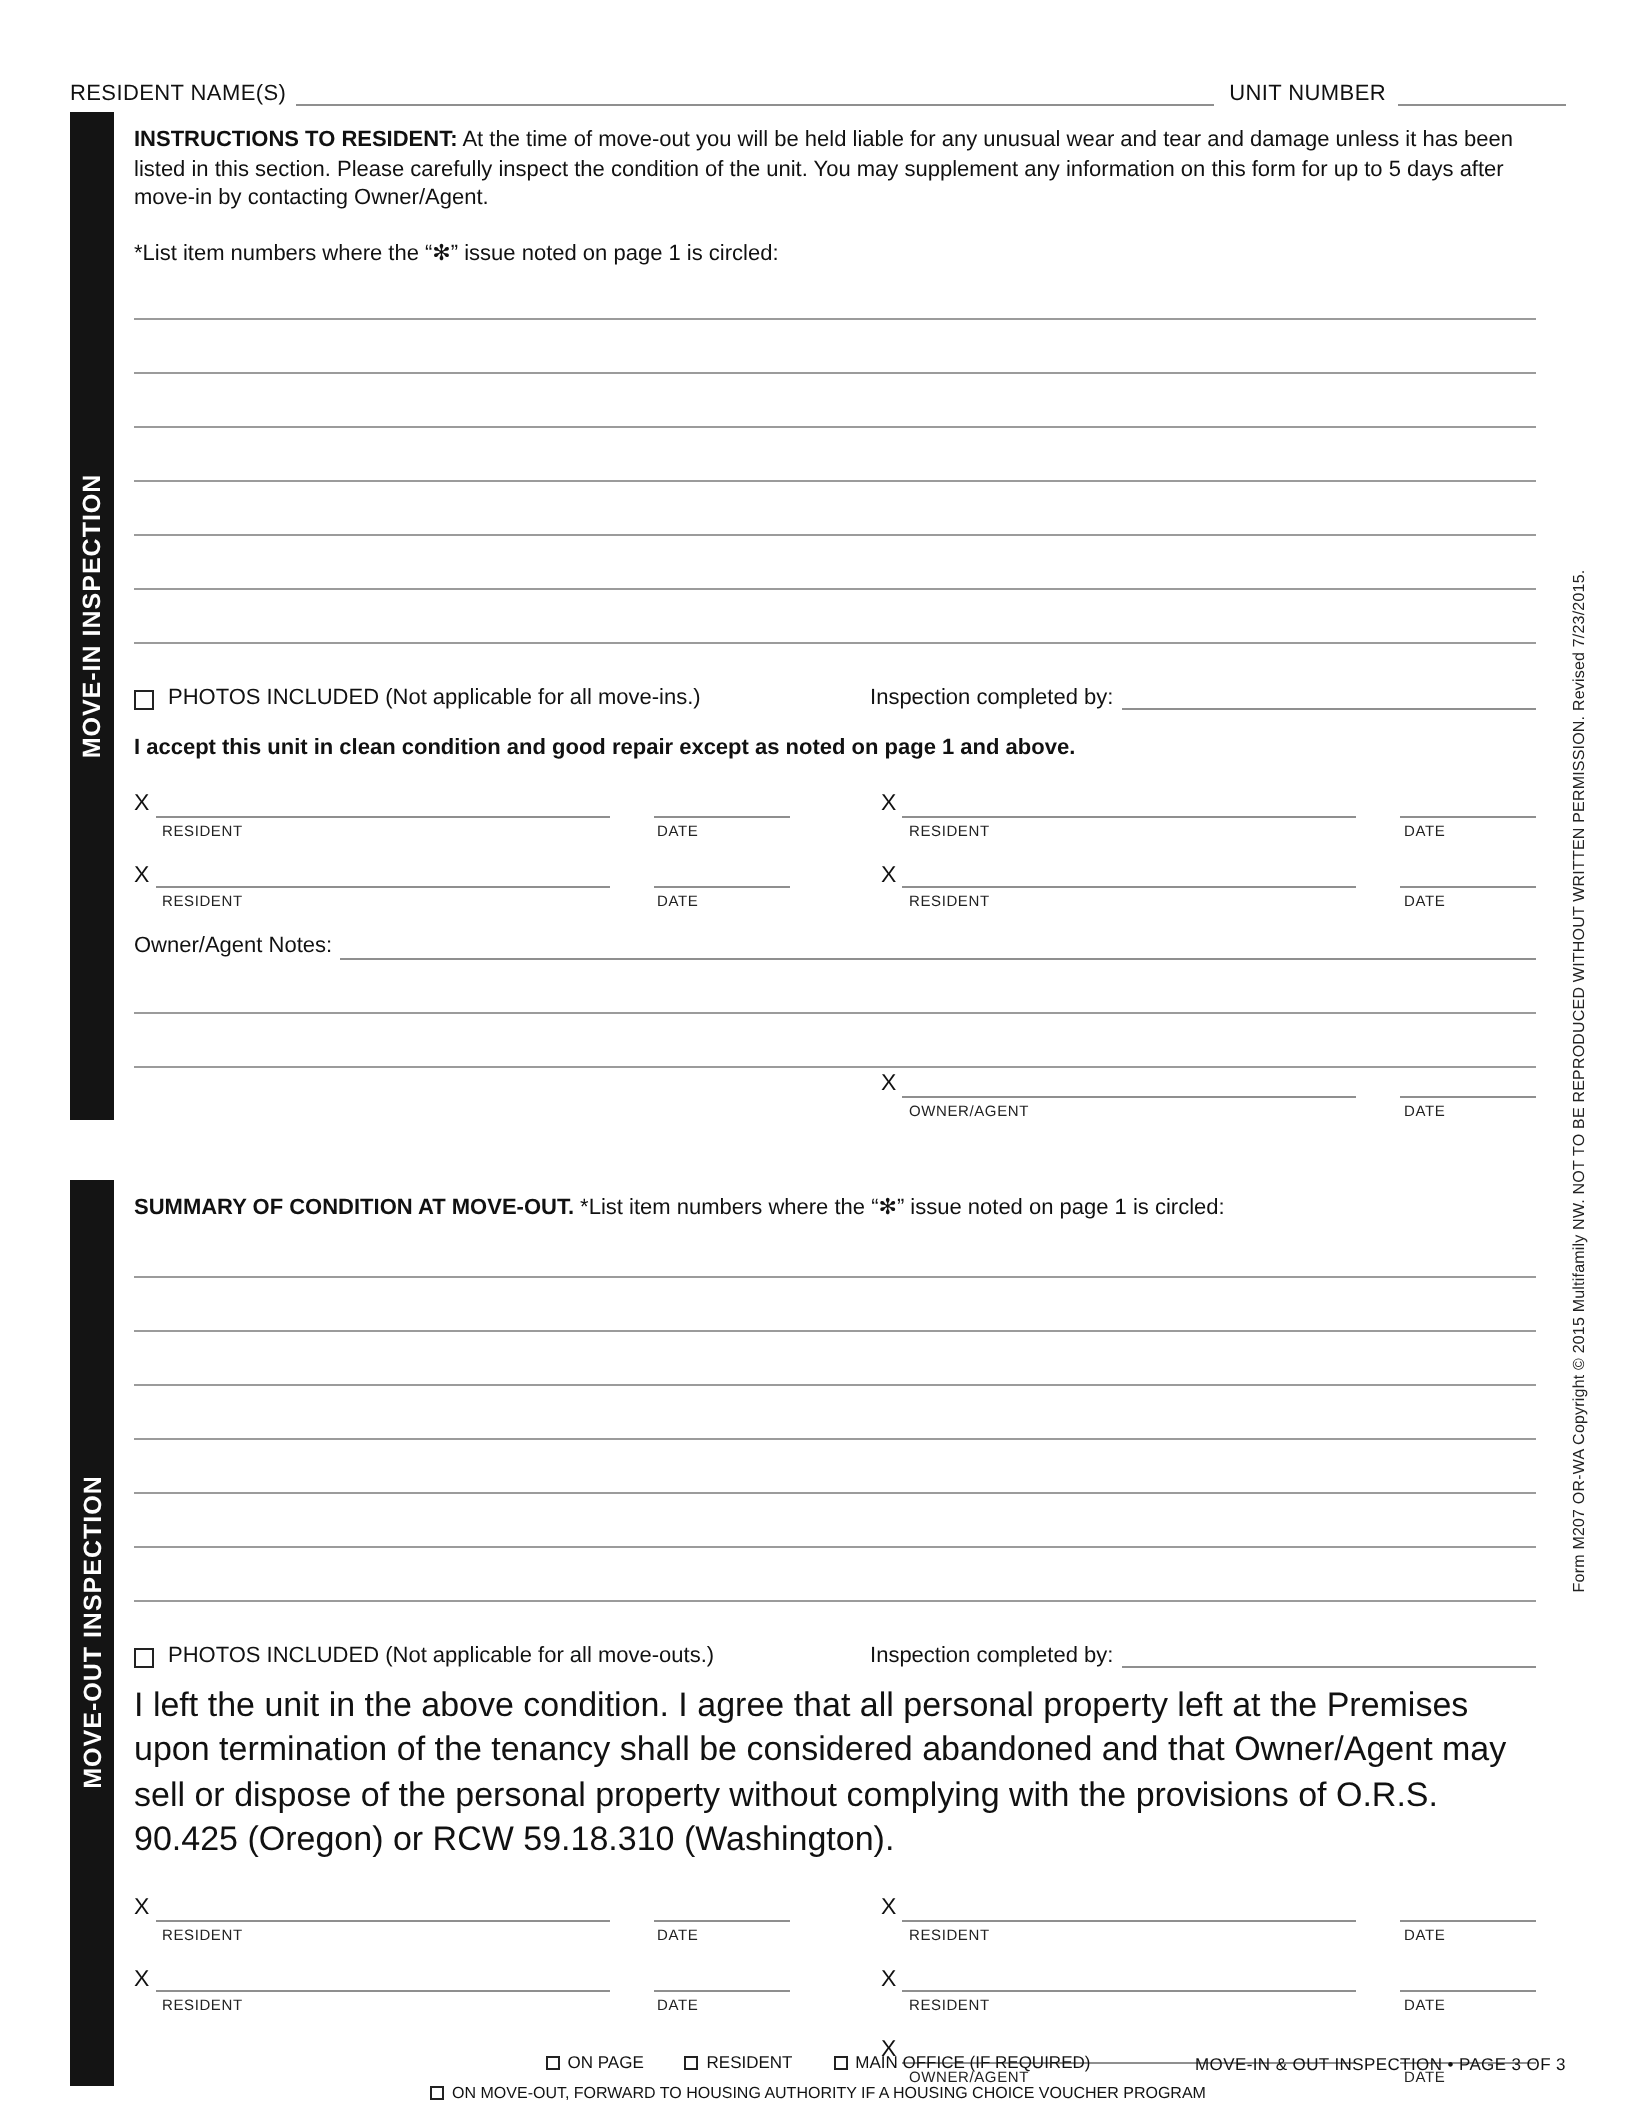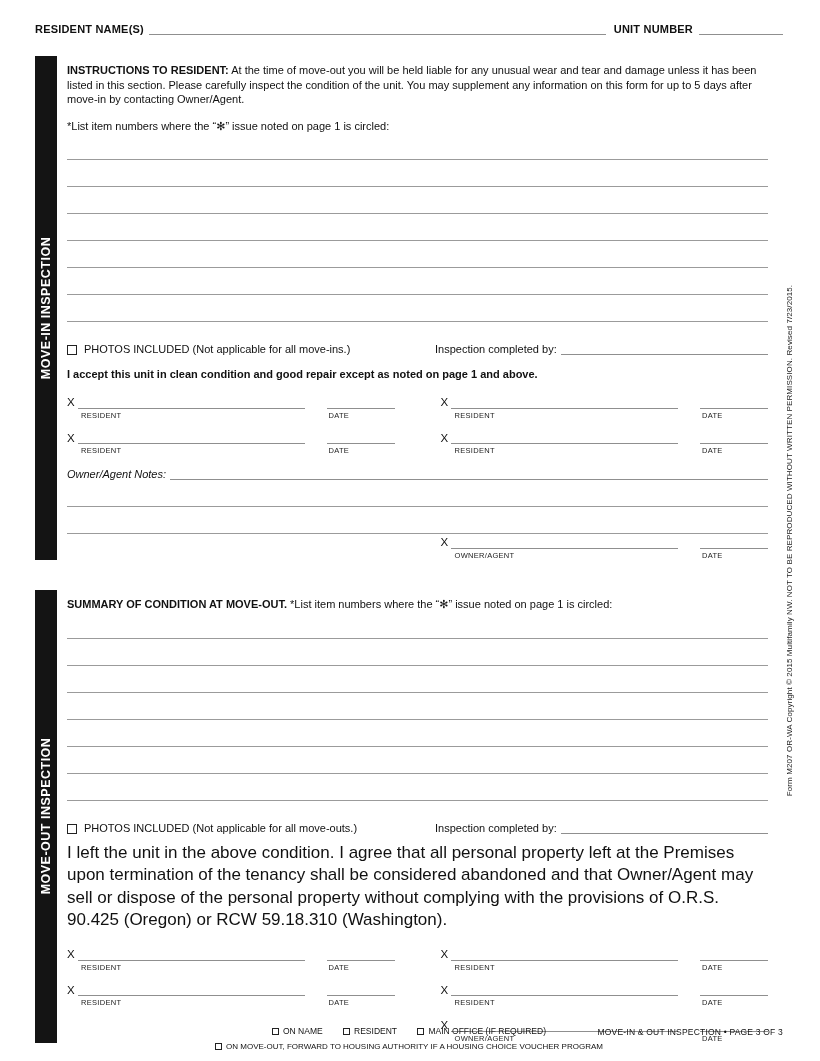--- a/index.html
+++ b/index.html
@@ -1,21 +1,21 @@
 <!DOCTYPE html>
 <html><head>
 <meta charset="utf-8">
 <style>
   * { margin:0; padding:0; box-sizing:border-box; }
   html,body { background:#ffffff; }
   body { font-family:"Liberation Sans", sans-serif; color:#111; }
   .page { position:relative; width:820px; height:1061px; background:#fff; overflow:hidden; }
 
   
-  .header { position:absolute; left:35px; top:22px; width:748px; display:flex; align-items:flex-end; font-size:11px; letter-spacing:.2px;font-weight:bold; }
+  .header { position:absolute; left:35px; top:40px; width:748px; display:flex; align-items:flex-end; font-size:11px; letter-spacing:.2px; }
   .fill { border-bottom:1px solid #8f8f8f; height:13px; }
   .header .name-fill { flex:1; margin:0 8px 0 5px; }
   .header .unit-fill { width:84px; margin-left:6px; }
   .header .lbl { white-space:nowrap; }
 
   
   .section { position:absolute; left:35px; width:733px; }
   .sec1 { top:56px; }
   .sec2 { top:590px; }
   .bar { position:absolute; left:0; top:0; bottom:0; width:22px; background:#141414; display:flex; align-items:center; justify-content:center; }
@@ -40,21 +40,21 @@
   .sig-unit { flex:1; min-width:0; }
   .spacer { flex:1; }
   .sig-lines { display:flex; align-items:flex-end; }
   .x-mark { font-size:11.5px; line-height:1.1; margin-right:3px; }
   .sig-line { flex:1; border-bottom:1px solid #8f8f8f; height:12px; }
   .date-line { width:68px; margin-left:22px; border-bottom:1px solid #8f8f8f; height:12px; }
   .sig-labels { display:flex; font-size:7.5px; color:#222; margin-top:2px; letter-spacing:.3px; }
   .sig-labels .main { flex:1; padding-left:14px; }
   .sig-labels .date { width:68px; margin-left:22px; padding-left:2px; }
 
-  .notes-row { display:flex; align-items:center; margin-top:12px; font-size:11px;font-style:italic; }
+  .notes-row { display:flex; align-items:flex-start; margin-top:12px; font-size:11px; }
   .notes-row .lbl { white-space:nowrap; margin-right:4px; }
   .notes-row .fill { flex:1; }
   .owner-row { margin-top:2px; }
 
   .waiver { font-size:11px; margin-top:11px; }
   .release { font-size:17px; line-height:1.33; margin-top:8px; }
 
   
   .copyright { position:absolute; left:782px; top:240px; width:16px; height:600px; display:flex; align-items:center; justify-content:center; }
   .copyright span { transform:rotate(-90deg); white-space:nowrap; font-size:8px; color:#222; letter-spacing:.1px; }
@@ -283,21 +283,21 @@
 
   <div class="copyright">
     <span>Form M207 OR-WA Copyright © 2015 Multifamily NW. NOT TO BE REPRODUCED WITHOUT WRITTEN PERMISSION. Revised 7/23/2015.</span>
   </div>
 
   <div class="footer">
     <div class="footer-row1">
       <div class="footer-center">
         <span class="footer-item">
           <span class="cb-s"></span>
-          <span>ON NAME</span>
+          <span>ON PAGE</span>
         </span>
         <span class="footer-item">
           <span class="cb-s"></span>
           <span>RESIDENT</span>
         </span>
         <span class="footer-item">
           <span class="cb-s"></span>
           <span>MAIN OFFICE (IF REQUIRED)</span>
         </span>
       </div>

